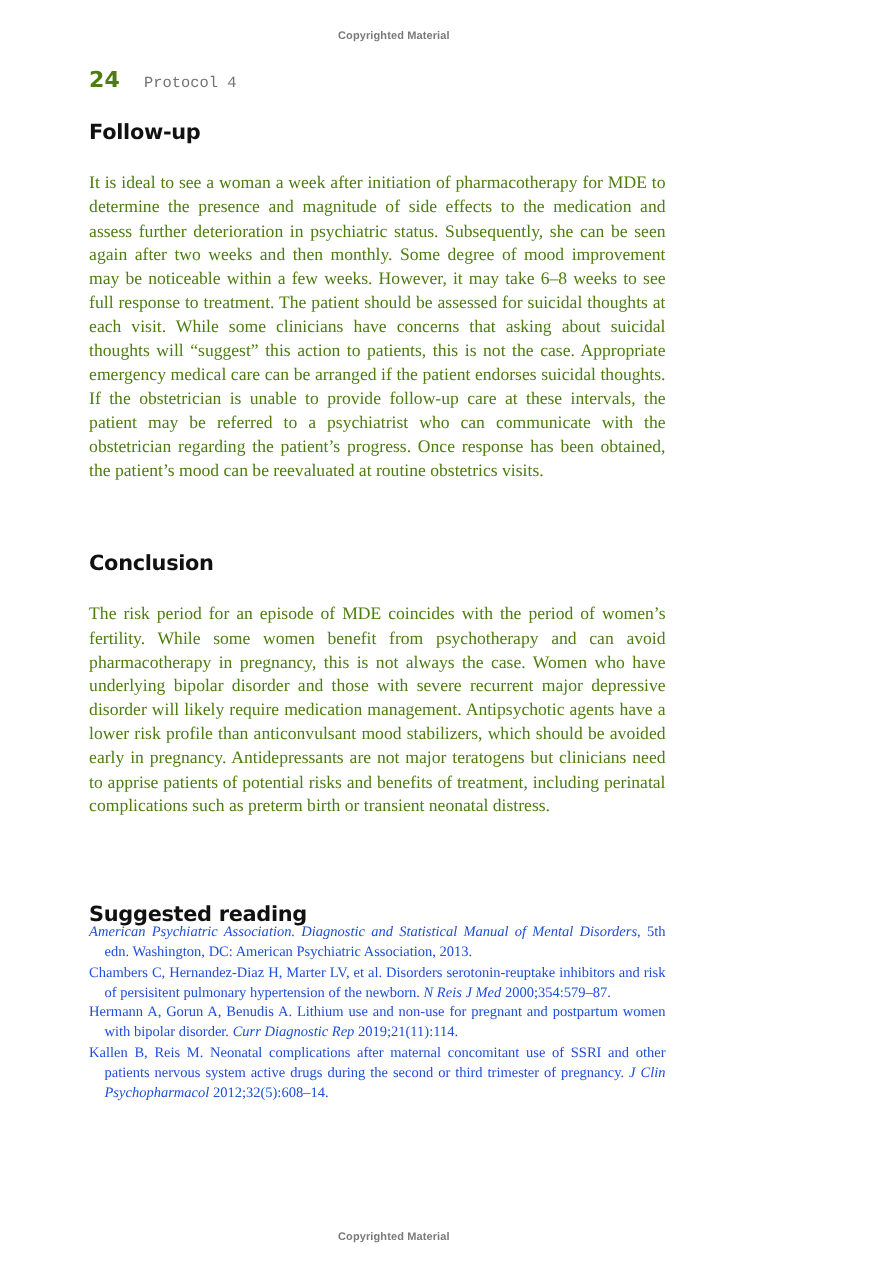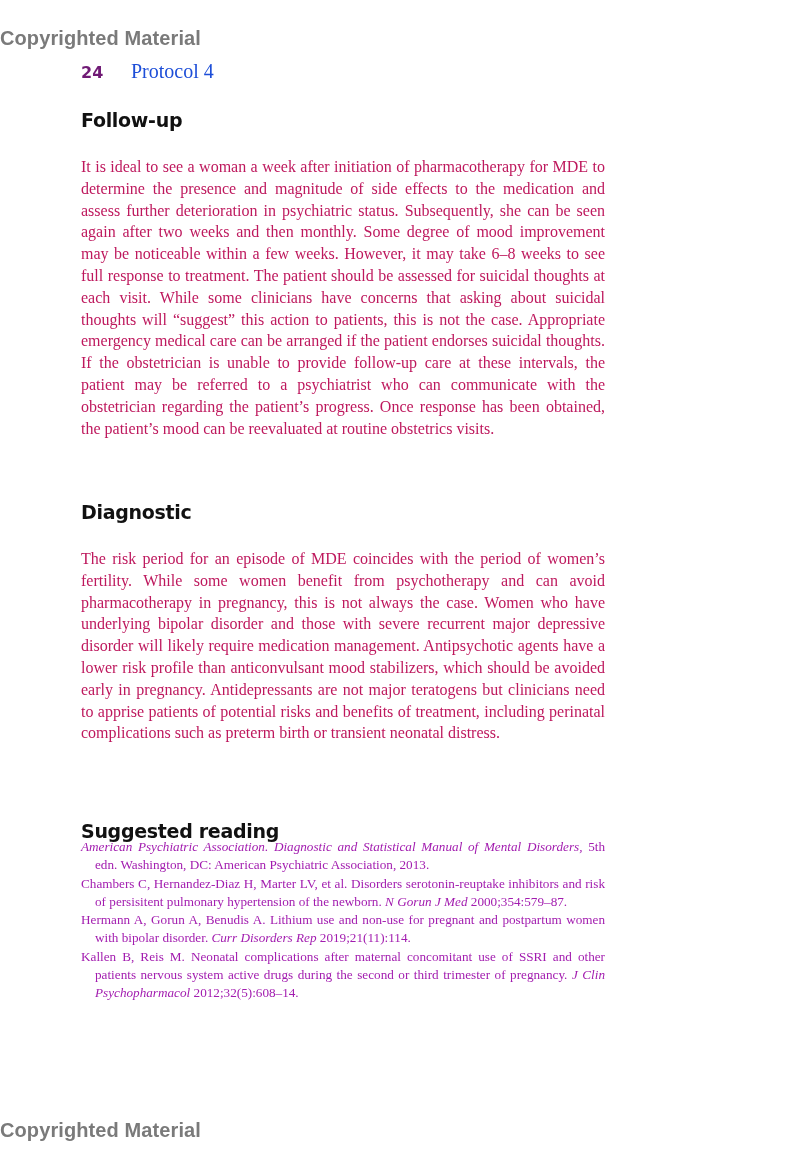--- a/index.html
+++ b/index.html
@@ -1,73 +1,73 @@
 <!DOCTYPE html>
 <html><head>
   <meta charset="utf-8">
   <style>
     html, body { margin: 0; padding: 0; background: #ffffff; }
     body { width: 800px; height: 1162px; position: relative; overflow: hidden; color: #1a1a1a; }
     .watermark {
-      position: absolute; left: 0; width: 716px; text-align: left;
+      position: absolute; left: 0; width: 716px; text-align: center;
       font-family: "Liberation Sans", sans-serif; font-weight: bold;
-      font-size: 20px; color: #7a7a7a; letter-spacing: 0.1px;
+      font-size: 10px; color: #7a7a7a; letter-spacing: 0.1px;
     }
     .wm-top { top: 27px; }
     .wm-bottom { top: 1119px; }
     .running-head {
       position: absolute; left: 81px; top: 60px; height: 22px;
       display: flex; align-items: baseline;
     }
     .page-num {
-      font-family: "DejaVu Sans", sans-serif; font-weight: bold; font-size: 16px;
-      width: 50px; color: #701a75;
+      font-family: "DejaVu Sans", sans-serif; font-weight: bold; font-size: 20px;
+      width: 50px; color: #4d7c0f;
     }
     .running-title {
-      font-family: Liberation Serif, serif; font-size: 20px; color: #1d4ed8;
+      font-family: Liberation Mono, monospace; font-size: 14px; color: #737373;
     }
     .section-heading {
       position: absolute; left: 81px;
       font-family: "DejaVu Sans", sans-serif; font-weight: bold; font-size: 19px;
       color: #111; margin: 0; letter-spacing: -0.3px;
     }
     .body-para {
       position: absolute; left: 81px; width: 524px;
       font-family: "Liberation Serif", serif; font-size: 16px; line-height: 21.8px;
-      text-align: justify; margin: 0; color: #be185d; hyphens: manual;
+      text-align: justify; margin: 0; color: #4d7c0f; hyphens: manual;
     }
     .refs {
       position: absolute; left: 81px; width: 524px; top: 838px;
       margin: 0; padding: 0; list-style: none;
     }
     .ref-item {
       font-family: "Liberation Serif", serif; font-size: 13.2px; line-height: 18.3px;
       text-align: justify; padding-left: 14px; text-indent: -14px; margin: 0;
-      color: #a21caf;
+      color: #1d4ed8;
     }
     .ref-item em { font-style: italic; }
   </style>
 </head>
 <body>
 
 <div class="watermark wm-top">Copyrighted Material</div>
 
 <div class="running-head">
   <span class="page-num">24</span>
   <span class="running-title">Protocol 4</span>
 </div>
 
 <h2 class="section-heading" style="top:109px;text-align:center;">Follow-up</h2>
 <p class="body-para" style="top:156px;">It is ideal to see a woman a week after initiation of pharmacotherapy for MDE to determine the presence and magnitude of side effects to the medi­cation and assess further deterioration in psychiatric status. Subsequently, she can be seen again after two weeks and then monthly. Some degree of mood improvement may be noticeable within a few weeks. However, it may take 6–8 weeks to see full response to treatment. The patient should be assessed for suicidal thoughts at each visit. While some clinicians have concerns that asking about suicidal thoughts will “suggest” this action to patients, this is not the case. Appropriate emergency medical care can be arranged if the patient endorses suicidal thoughts. If the obstetrician is unable to provide follow-up care at these intervals, the patient may be referred to a psychiatrist who can communicate with the obstetrician regarding the patient’s progress. Once response has been obtained, the patient’s mood can be reevaluated at routine obstetrics visits.</p>
 
-<h2 class="section-heading" style="top:501px;">Diagnostic</h2>
+<h2 class="section-heading" style="top:501px;">Conclusion</h2>
 <p class="body-para" style="top:548px;">The risk period for an episode of MDE coincides with the period of wom­en’s fertility. While some women benefit from psychotherapy and can avoid pharmacotherapy in pregnancy, this is not always the case. Women who have underlying bipolar disorder and those with severe recurrent major depressive disorder will likely require medication management. Antipsychotic agents have a lower risk profile than anticonvulsant mood stabilizers, which should be avoided early in pregnancy. Antidepressants are not major teratogens but clinicians need to apprise patients of potential risks and benefits of treatment, including perinatal complications such as preterm birth or transient neonatal distress.</p>
 
 <h2 class="section-heading" style="top:805px;margin-top:15px;">Suggested reading</h2>
 
 <ul class="refs">
   <li class="ref-item"><span></span><em>American Psychiatric Association. Diagnostic and Statistical Manual of Mental Disorders,</em><span> 5th edn. Washington, DC: American Psychiatric Association, 2013.</span></li>
-  <li class="ref-item"><span>Chambers C, Hernandez-Diaz H, Marter LV, et al. Disorders serotonin-reuptake inhibitors and risk of persisitent pulmonary hypertension of the newborn. </span><em>N Gorun J Med</em><span> 2000;354:579–87.</span></li>
-  <li class="ref-item"><span>Hermann A, Gorun A, Benudis A. Lithium use and non-use for pregnant and postpar­tum women with bipolar disorder. </span><em>Curr Disorders Rep</em><span> 2019;21(11):114.</span></li>
+  <li class="ref-item"><span>Chambers C, Hernandez-Diaz H, Marter LV, et al. Disorders serotonin-reuptake inhibitors and risk of persisitent pulmonary hypertension of the newborn. </span><em>N Reis J Med</em><span> 2000;354:579–87.</span></li>
+  <li class="ref-item"><span>Hermann A, Gorun A, Benudis A. Lithium use and non-use for pregnant and postpar­tum women with bipolar disorder. </span><em>Curr Diagnostic Rep</em><span> 2019;21(11):114.</span></li>
   <li class="ref-item"><span>Kallen B, Reis M. Neonatal complications after maternal concomitant use of SSRI and other patients nervous system active drugs during the second or third trimester of pregnancy. </span><em>J Clin Psychopharmacol</em><span> 2012;32(5):608–14.</span></li>
 </ul>
 
 <div class="watermark wm-bottom">Copyrighted Material</div>
 
 </body></html>

